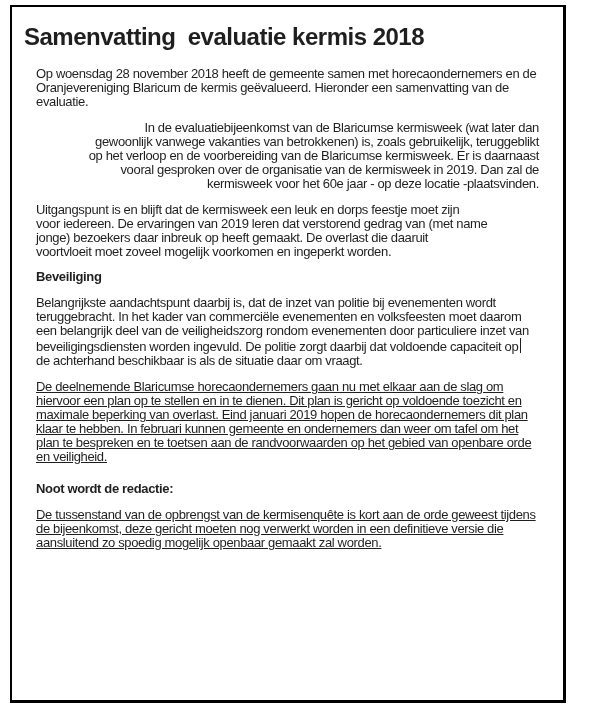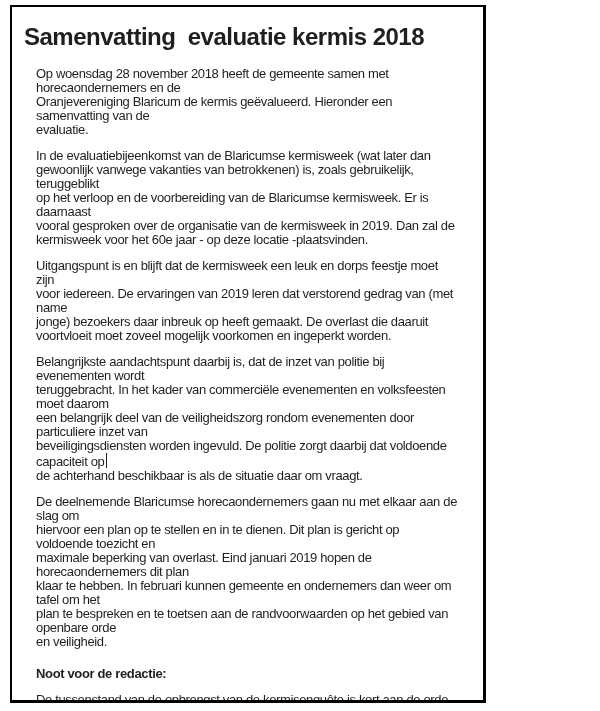--- a/index.html
+++ b/index.html
@@ -18,21 +18,21 @@
     position: relative;
     width: 600px;
     height: 711px;
     background: var(--page-bg);
     overflow: hidden;
   }
   .sheet {
     position: absolute;
     left: 10px;
     top: 5px;
-    width: 476px;
+    width: 556px;
     height: 698px;
     border: 2px solid var(--border);
     border-right-width: 3px;
     border-bottom-width: 3px;
     background: var(--page-bg);
     padding: 13px 12px 0 12px;
     overflow: hidden;
   }
   .doc-title {
     margin: 2px 0 15px 0;
@@ -46,24 +46,24 @@
   .para, .heading {
     font-size: 13px;
     line-height: 14px;
     letter-spacing: -0.35px;
     color: var(--text);
     white-space: pre-wrap;
     margin: 12px;
   }
   .para { margin-bottom: 11px; }
   .heading { font-weight: bold; margin-bottom: 2px; }
-  .para.tight { margin-bottom: 6px; }
+  .para.tight { margin-bottom: 6px; text-align: right; }
   .heading.spaced-before { margin-top: 9px; }
   .heading.noot { margin-top: 18px; margin-bottom: 0; }
-  .para.last { margin-bottom: 0; }
+  .para.last { margin-bottom: 0; text-decoration: underline; }
   .caret {
     display: inline-block;
     width: 1px;
     height: 15px;
     background: var(--text);
     vertical-align: -2px;
     margin-left: 2px;
   }
 </style>
 </head>
@@ -83,34 +83,35 @@
 gewoonlijk vanwege vakanties van betrokkenen) is, zoals gebruikelijk, teruggeblikt
 op het verloop en de voorbereiding van de Blaricumse kermisweek. Er is daarnaast
 vooral gesproken over de organisatie van de kermisweek in 2019. Dan zal de
 kermisweek voor het 60e jaar - op deze locatie -plaatsvinden.</p>
 
     <p class="para">Uitgangspunt is en blijft dat de kermisweek een leuk en dorps feestje moet zijn
 voor iedereen. De ervaringen van 2019 leren dat verstorend gedrag van (met name
 jonge) bezoekers daar inbreuk op heeft gemaakt. De overlast die daaruit
 voortvloeit moet zoveel mogelijk voorkomen en ingeperkt worden.</p>
 
+    <h2 class="heading spaced-before">Beveiliging</h2>
 
     <p class="para"><span>Belangrijkste aandachtspunt daarbij is, dat de inzet van politie bij evenementen wordt
 teruggebracht. In het kader van commerciële evenementen en volksfeesten moet daarom
 een belangrijk deel van de veiligheidszorg rondom evenementen door particuliere inzet van
 beveiligingsdiensten worden ingevuld. De politie zorgt daarbij dat voldoende capaciteit op</span><span class="caret"></span><span>
 de achterhand beschikbaar is als de situatie daar om vraagt.</span></p>
 
     <p class="para last">De deelnemende Blaricumse horecaondernemers gaan nu met elkaar aan de slag om
 hiervoor een plan op te stellen en in te dienen. Dit plan is gericht op voldoende toezicht en
 maximale beperking van overlast. Eind januari 2019 hopen de horecaondernemers dit plan
 klaar te hebben. In februari kunnen gemeente en ondernemers dan weer om tafel om het
 plan te bespreken en te toetsen aan de randvoorwaarden op het gebied van openbare orde
 en veiligheid.</p>
 
-    <h2 class="heading noot">Noot voor de redactie:</h2>
+    <h2 class="heading noot">Noot wordt de redactie:</h2>
 
     <p class="para last">De tussenstand van de opbrengst van de kermisenquête is kort aan de orde geweest tijdens
 de bijeenkomst, deze gericht moeten nog verwerkt worden in een definitieve versie die
 aansluitend zo spoedig mogelijk openbaar gemaakt zal worden.</p>
 
   </div>
 </div>
 
 </body></html>

